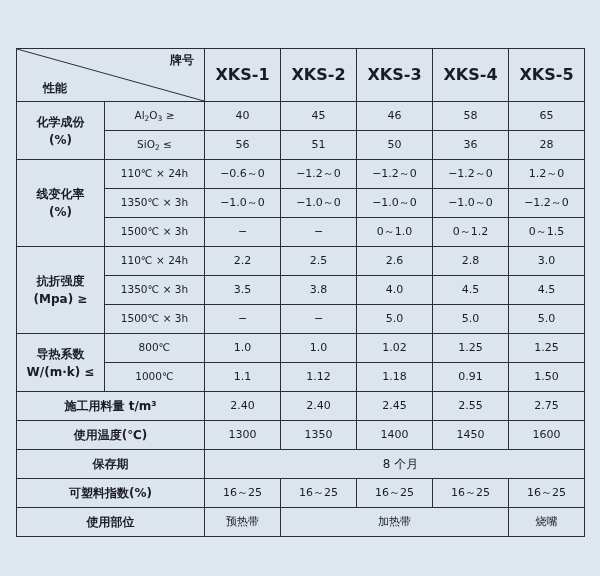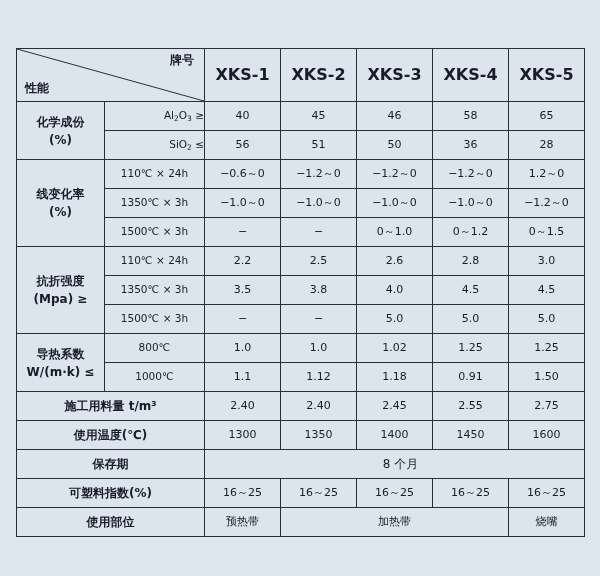--- a/index.html
+++ b/index.html
@@ -45,36 +45,36 @@
     display:block;
   }
   .diag .line{
     position:absolute;left:0;top:0;width:100%;height:100%;
   }
   .diag .brand{
     position:absolute;right:10px;top:4px;
     font-size:12px;font-weight:bold;
   }
   .diag .perf{
-    position:absolute;left:8px;bottom:5px;
+    position:absolute;left:26px;bottom:5px;
     font-size:12px;font-weight:bold;
   }
   .colhdr{font-size:16px;font-weight:bold;height:52px;}
   .rowlabel{
     font-size:12px;font-weight:bold;
     line-height:1.5;
     text-align:center;
   }
   .sublabel{
     font-size:10.5px;
   }
   .val{font-size:11px;}
   .big{font-size:12px;padding-left:12px;}
   sub{font-size:7.5px;vertical-align:baseline;position:relative;top:2px;}
-  .nowrap{white-space:nowrap;text-align:right;}
+  .nowrap{white-space:nowrap;}
 </style>
 </head>
 <body>
 
 <div id="sheet">
 <table>
   <colgroup>
     <col style="width:88px">
     <col style="width:100px">
     <col style="width:76px">

